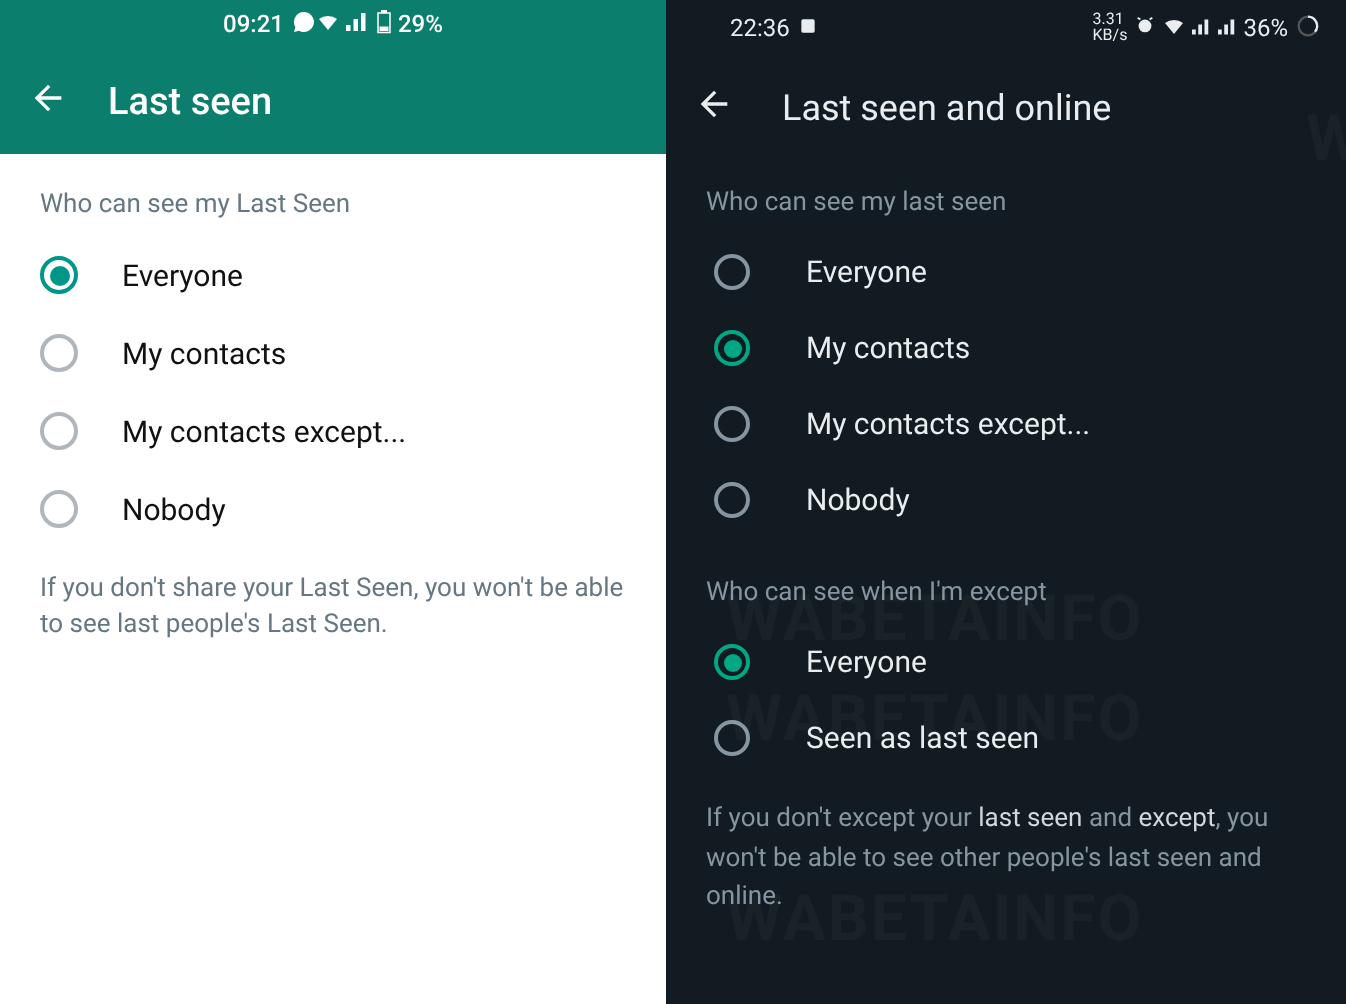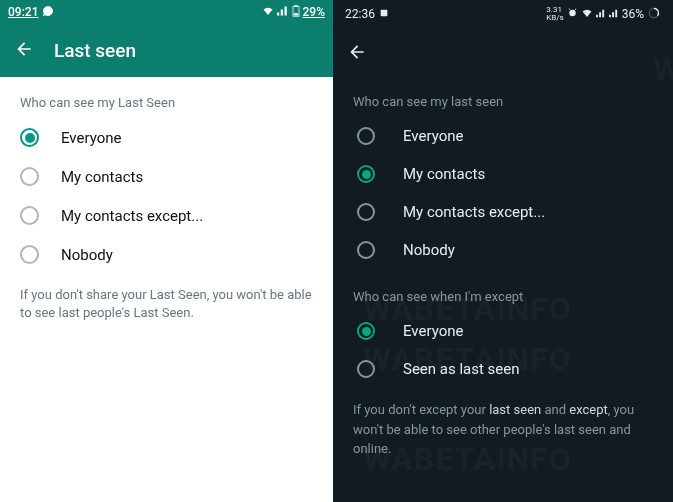--- a/index.html
+++ b/index.html
@@ -26,34 +26,34 @@
       flex-direction: column;
       position: relative;
     }
     
     .status-bar-light {
       height: 24px;
       background: #0b7e6e;
       color: #fff;
       display: flex;
       align-items: center;
-      justify-content: space-between;
+      justify-content: center;
       padding: 0 8px;
       font-size: 12px;
       font-weight: 500;
-      text-decoration: underline;
     }
     .status-bar-dark {
       height: 28px;
       background: #111b21;
       color: #e9edef;
       display: flex;
       justify-content: space-between;
       padding: 0 12px;
       font-size: 12px;
+      margin-left: 20px;
     }
     .status-left { display: flex; align-items: center; gap: 4px; }
     .status-right { display: flex; align-items: center; gap: 3px; }
     
     .header-light {
       background: #0b7e6e;
       color: #fff;
       height: 53px;
       display: flex;
       align-items: center;
@@ -266,20 +266,21 @@
       </span>
     </div>
   </div>
 
   <div class="header-dark">
     <span class="ico">
       <svg width="20" height="20" viewBox="0 0 24 24" fill="#e9edef">
           <path d="M20 11H7.8l5.6-5.6L12 4l-8 8 8 8 1.4-1.4L7.8 13H20z"></path>
         </svg>
     </span>
+    <span class="header-title">Last seen and online</span>
   </div>
 
   <div class="section-label-dark">Who can see my last seen</div>
 
   <div class="radio-row">
     <span class="radio"></span>
     <span class="radio-label-dark">Everyone</span>
   </div>
   <div class="radio-row">
     <span class="radio selected-dark"></span>

